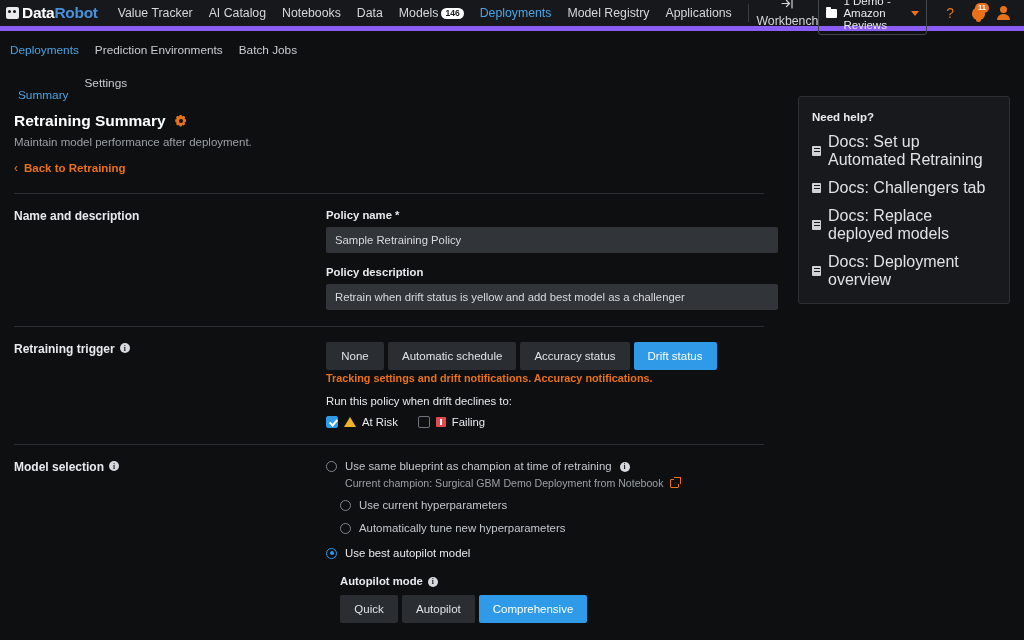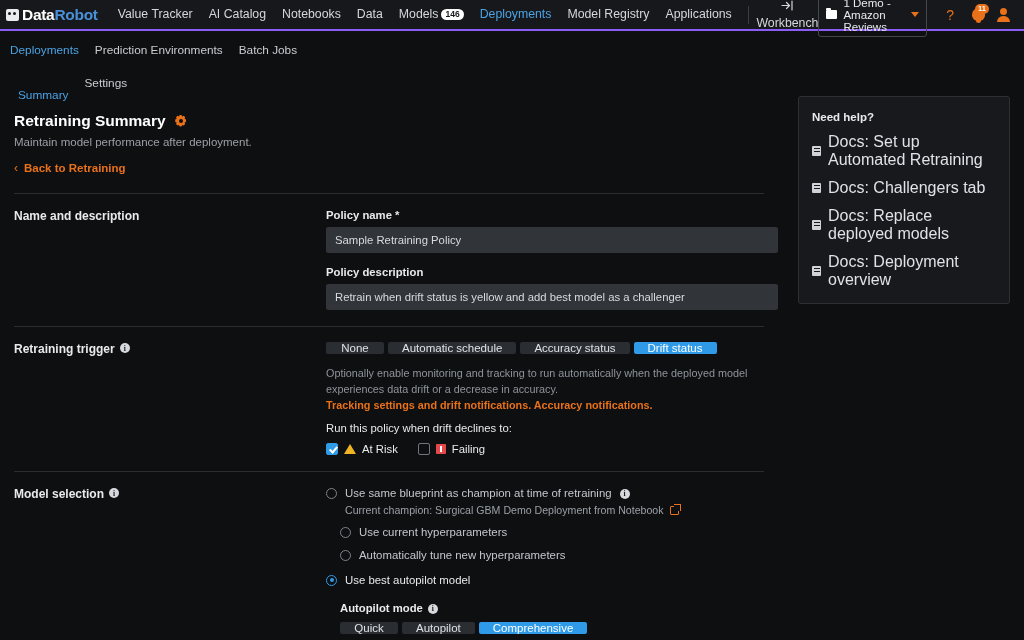--- a/index.html
+++ b/index.html
@@ -12,21 +12,21 @@
     overflow: hidden;
   }
 
   
   .topbar {
     height: 31px;
     background: #16181b;
     display: flex;
     align-items: center;
     padding: 0 8px 0 6px;
-    border-bottom: 2px solid #8b5cf6;
+    border-bottom: 5px solid #8b5cf6;
   }
   .logo { display: flex; align-items: center; gap: 3px; margin-right: 12px; }
   .logo-mark {
     width: 13px; height: 12px; background: #e9ecef;
     border-radius: 2px; position: relative; flex: none;
   }
   .logo-mark:before {
     content: ""; position: absolute; left: 2px; top: 3px;
     width: 3px; height: 3px; background: #16181b; border-radius: 50%;
   }
@@ -156,21 +156,21 @@
     border: none; border-radius: 2px;
     color: #d8dbdf; font-size: 11.3px;
     padding: 0 9px; font-family: "Liberation Sans", sans-serif;
     display: flex; align-items: center;
   }
 
   
   .btn-group { display: flex; gap: 4px; }
   .seg-btn {
     background: #2a2d31; color: #dfe2e6; border: none;
-    font-size: 11.5px; padding: 0 14px; border-radius: 2px;
+    font-size: 11.5px; padding: 8px 14px; border-radius: 2px;
     cursor: pointer; font-family: "Liberation Sans", sans-serif;
     min-width: 58px;
   }
   .seg-btn.active { background: #2e9ae8; color: #fff; }
 
   .help-text { font-size: 10.8px; color: #8e949b; margin-top: 11px; line-height: 1.5; width: 452px; }
   .orange-links { font-size: 10.8px; color: #e8711a; font-weight: bold; margin-top: 2px; cursor: pointer; }
   .run-label { font-size: 11.3px; color: #e8eaed; margin-top: 11px; font-weight: 500; }
 
   .check-row { display: flex; align-items: center; gap: 6px; margin-top: 9px; }
@@ -341,21 +341,20 @@
       <span>Retraining trigger</span>
       <span class="info-ic">i</span>
     </div>
     <div class="sec-body">
       <div class="btn-group">
         <button class="seg-btn">None</button>
         <button class="seg-btn">Automatic schedule</button>
         <button class="seg-btn">Accuracy status</button>
         <button class="seg-btn active">Drift status</button>
       </div>
-      <div class="help-text">Optionally enable monitoring and tracking to run automatically when the deployed model experiences data drift or a decrease in accuracy.</div>
       <div class="orange-links">Tracking settings and drift notifications. Accuracy notifications.</div>
       <div class="run-label">Run this policy when drift declines to:</div>
       <div class="check-row">
         <span class="cbox checked"></span>
         <span class="warn-tri"></span>
         <span class="chk-label">At Risk</span>
         <span class="cbox"></span>
         <span class="fail-sq"></span>
         <span class="chk-label">Failing</span>
       </div>

